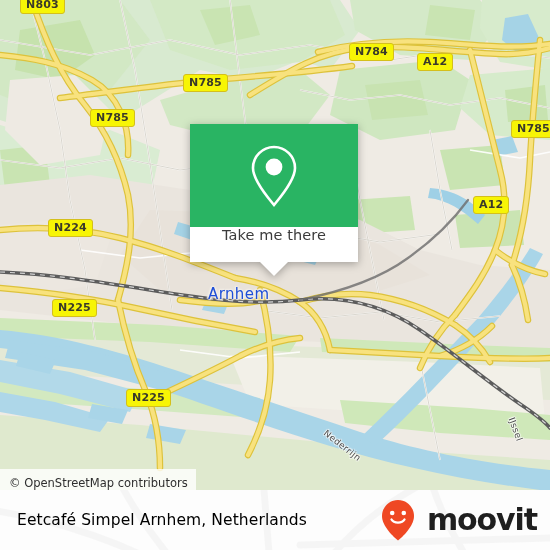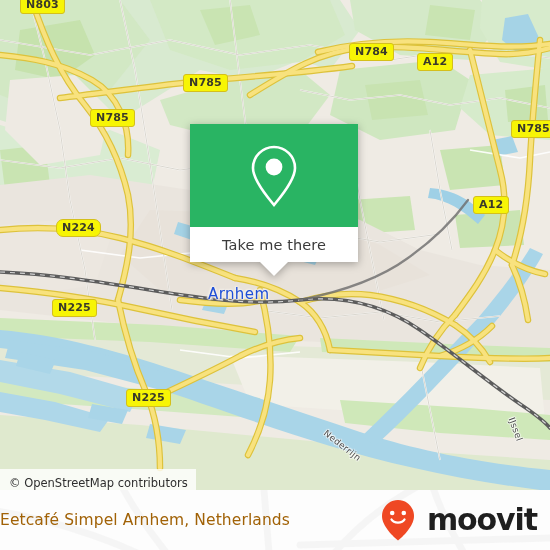--- a/index.html
+++ b/index.html
@@ -81,21 +81,20 @@
     height: 103px;
     background: #29b463;
     display: flex;
     align-items: center;
     justify-content: center;
   }
   .popup-bottom {
     height: 35px;
     background: #ffffff;
     display: flex;
-    align-items: center;
     justify-content: center;
   }
   .popup-label {
     color: #3b3b3b;
     font-family: "DejaVu Sans", sans-serif;
     font-size: 14.5px;
     letter-spacing: .1px;
     white-space: nowrap;
   }
   .popup-tail {
@@ -138,24 +137,24 @@
     background: #fdfdfd;
     overflow: hidden;
   }
   .footer-watermark {
     position: absolute;
     left: 0; top: -40px;
     opacity: .30;
   }
   .footer-title {
     position: absolute;
-    left: 0;
+    left: 17px;
     top: 50%;
     transform: translateY(-50%);
-    color: #a16207;
+    color: #000000;
     font-family: "DejaVu Sans", sans-serif;
     font-size: 15.5px;
     letter-spacing: .1px;
     white-space: nowrap;
   }
   .footer-logo {
     position: absolute;
     right: 13px;
     top: 50%;
     transform: translateY(-50%);
@@ -352,21 +351,21 @@
     <div class="river-label" style="left:328px; top:428px; transform:rotate(38deg); transform-origin:left top;">Nederrijn</div>
     <div class="river-label" style="left:516px; top:416px; transform:rotate(70deg); transform-origin:left top;">IJssel</div>
 
     <div class="shield" style="left:20px; top:-4px;">N803</div>
     <div class="shield" style="left:303px; top:43px;margin-left:46px;">N784</div>
     <div class="shield" style="left:417px; top:53px;">A12</div>
     <div class="shield" style="left:183px; top:74px;">N785</div>
     <div class="shield" style="left:511px; top:120px;">N785</div>
     <div class="shield" style="left:90px; top:109px;">N785</div>
     <div class="shield" style="left:473px; top:196px;">A12</div>
-    <div class="shield" style="left:56px; top:219px;border-radius:7px;">N224</div>
+    <div class="shield" style="left:48px; top:219px;">N224</div>
     <div class="shield" style="left:52px; top:299px;">N225</div>
     <div class="shield" style="left:126px; top:389px;">N225</div>
 
     <div class="popup">
       <div class="popup-top">
         <svg width="52" height="66" viewBox="0 0 52 66">
           <path d="M26 4 C14.4 4 5 13.4 5 25 C5 38 22 57 26 62 C30 57 47 38 47 25 C47 13.4 37.6 4 26 4 Z" fill="none" stroke="#ffffff" stroke-width="2.6"></path>
           <circle cx="26" cy="24" r="8.4" fill="#ffffff"></circle>
         </svg>
       </div>

